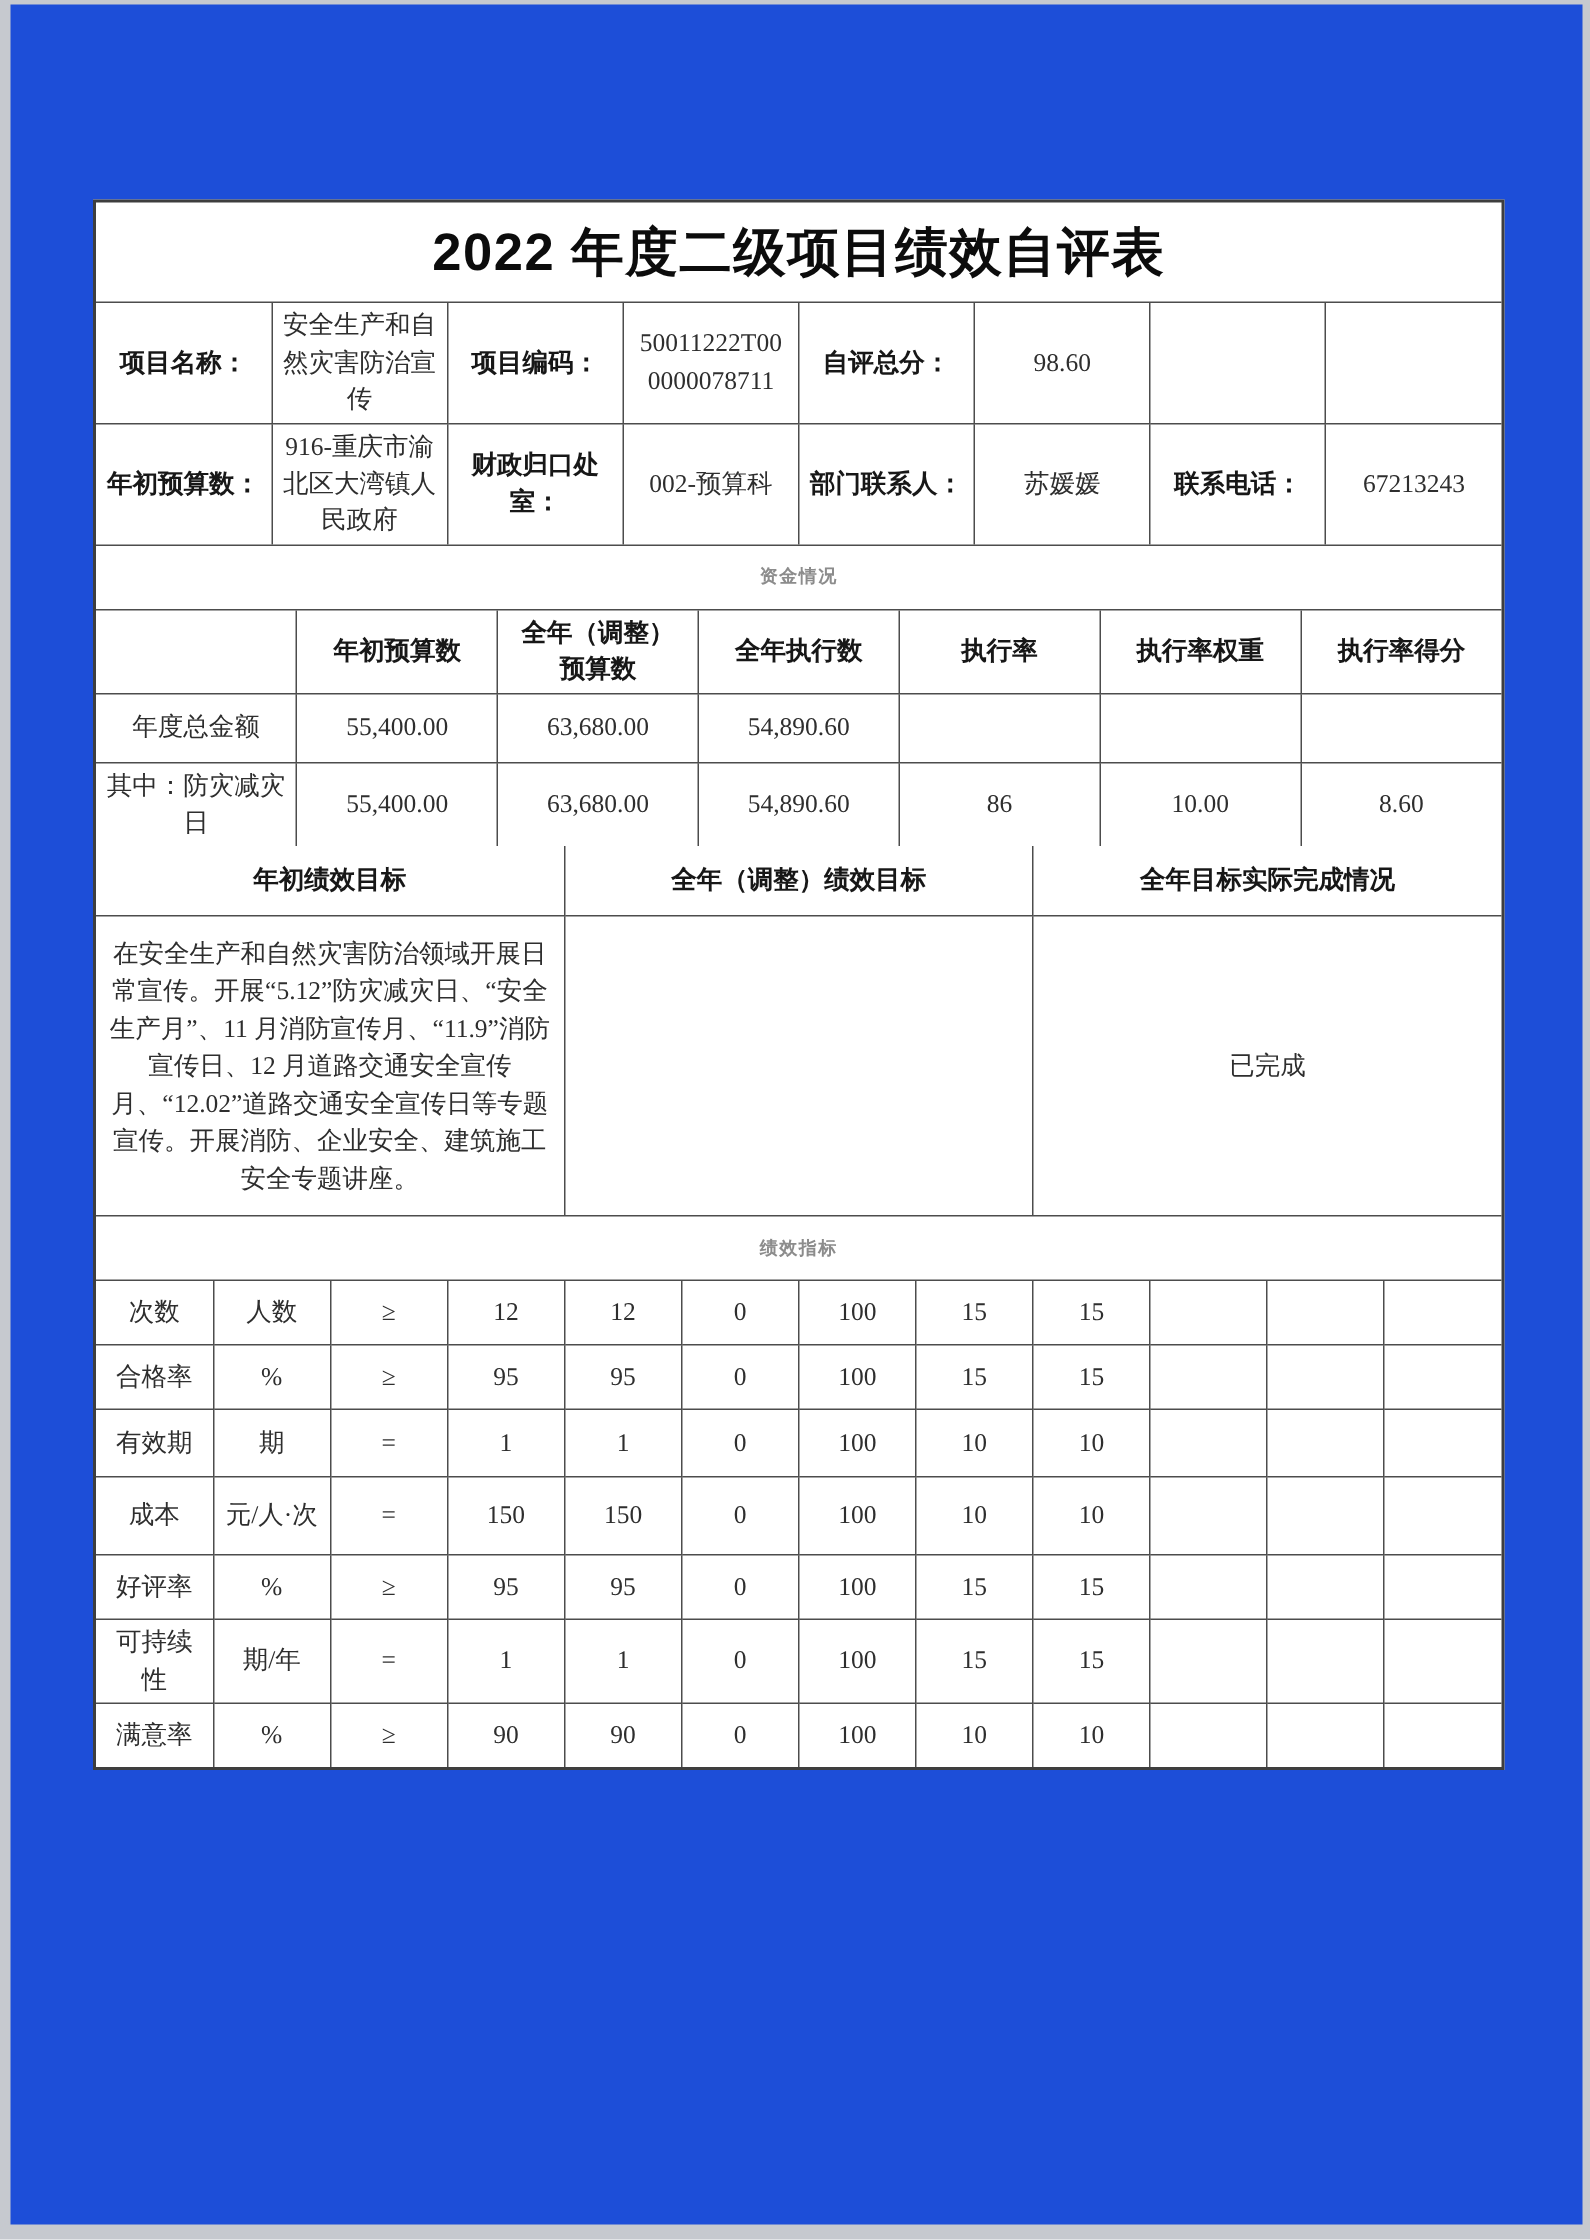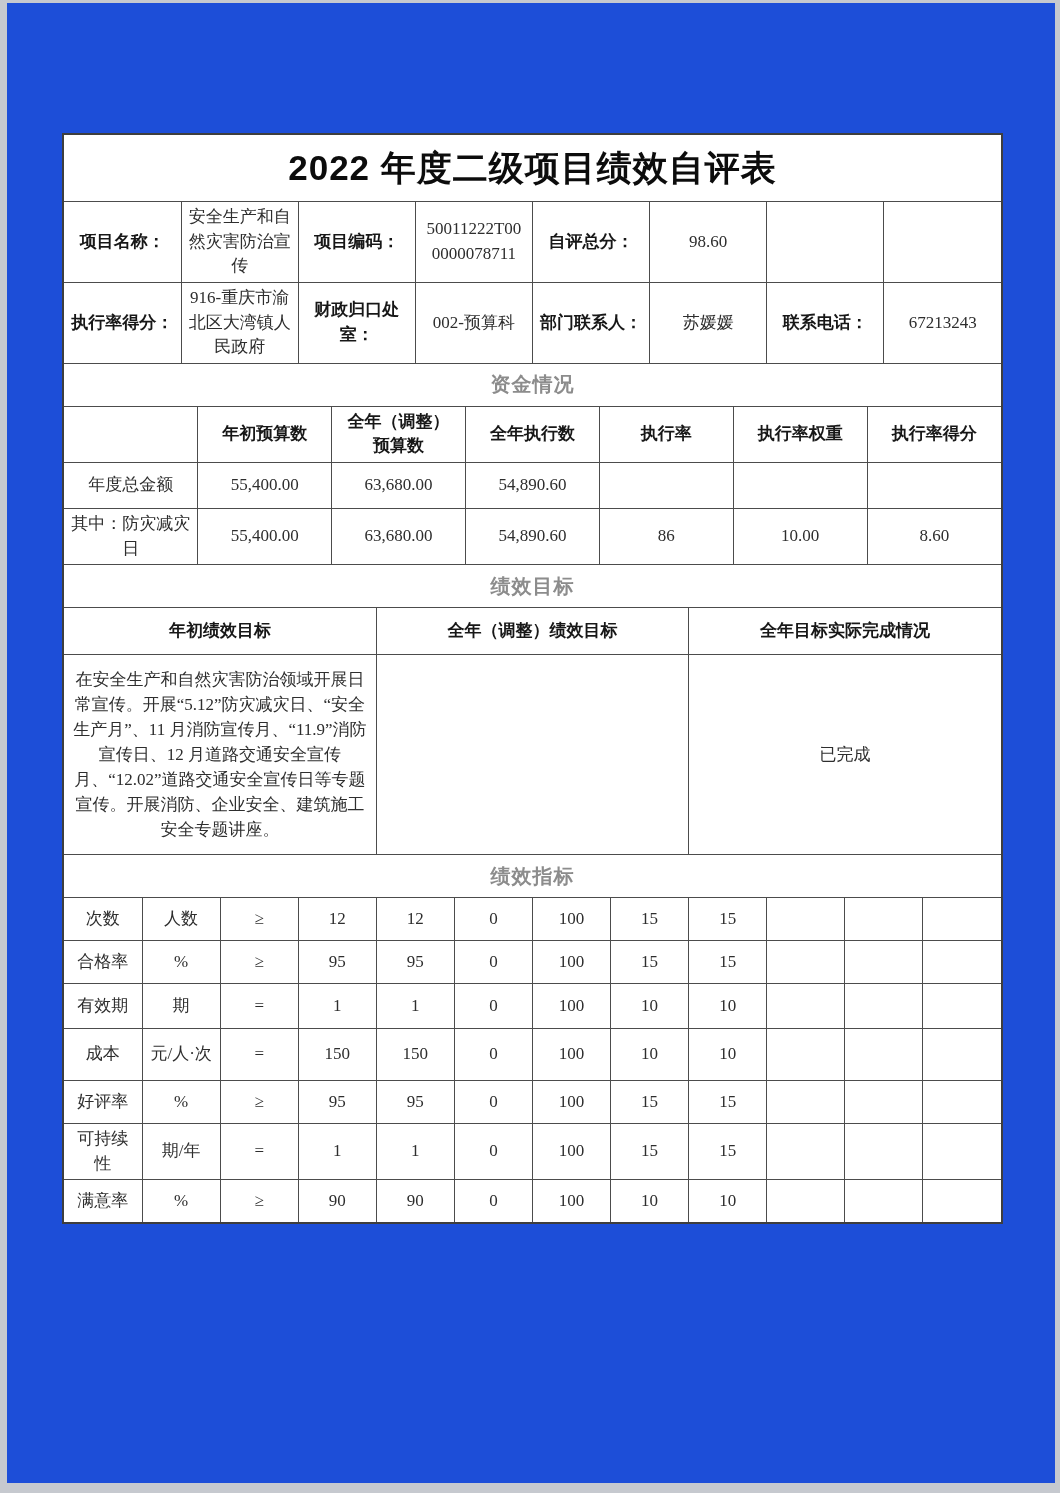--- a/index.html
+++ b/index.html
@@ -24,21 +24,21 @@
     display:flex; align-items:center; justify-content:center;
     font-family:"Liberation Sans", sans-serif;
     font-weight:bold; font-size:35px; color:#0c0c0c;
     border-bottom:1.5px solid #4c4c4c;
     letter-spacing:1px;
   }
   .banner {
     height:42px;
     display:flex; align-items:center; justify-content:center;
     font-family:"Liberation Sans", sans-serif;
-    font-weight:bold; font-size:20px; color:#8c8c8c;
+    font-weight:bold; font-size:12px; color:#8c8c8c;
     border-top:1.5px solid #4c4c4c;
     border-bottom:1.5px solid #4c4c4c;
     letter-spacing:1px;
   }
   table { width:100%; border-collapse:collapse; table-layout:fixed; }
   td {
     border:1.5px solid #4c4c4c;
     text-align:center; vertical-align:middle;
     padding:3px 7px;
     font-size:17px; color:#2e2e2e;
@@ -86,21 +86,21 @@
         <td class="lbl">项目名称：</td>
         <td class="val">安全生产和自然灾害防治宣传</td>
         <td class="lbl">项目编码：</td>
         <td class="val code">50011222T000000078711</td>
         <td class="lbl">自评总分：</td>
         <td class="val">98.60</td>
         <td class="val"></td>
         <td class="val"></td>
       </tr>
       <tr>
-        <td class="lbl">执行率得分：</td>
+        <td class="lbl">年初预算数：</td>
         <td class="val">916-重庆市渝北区大湾镇人民政府</td>
         <td class="lbl">财政归口处室：</td>
         <td class="val">002-预算科</td>
         <td class="lbl">部门联系人：</td>
         <td class="val">苏媛媛</td>
         <td class="lbl">联系电话：</td>
         <td class="val">67213243</td>
       </tr>
     </tbody>
       </table>
@@ -132,21 +132,20 @@
         <td class="val">55,400.00</td>
         <td class="val">63,680.00</td>
         <td class="val">54,890.60</td>
         <td class="val">86</td>
         <td class="val">10.00</td>
         <td class="val">8.60</td>
       </tr>
     </tbody>
       </table>
 
-    <div class="banner">绩效目标</div>
 
     <table class="goal-table">
       <tbody>
           <tr class="goal-hdr">
         <td class="hdr">年初绩效目标</td>
         <td class="hdr">全年（调整）绩效目标</td>
         <td class="hdr">全年目标实际完成情况</td>
       </tr>
       <tr class="goal-body">
         <td class="val goal-text">在安全生产和自然灾害防治领域开展日常宣传。开展“5.12”防灾减灾日、“安全生产月”、11 月消防宣传月、“11.9”消防宣传日、12 月道路交通安全宣传月、“12.02”道路交通安全宣传日等专题宣传。开展消防、企业安全、建筑施工安全专题讲座。</td>

